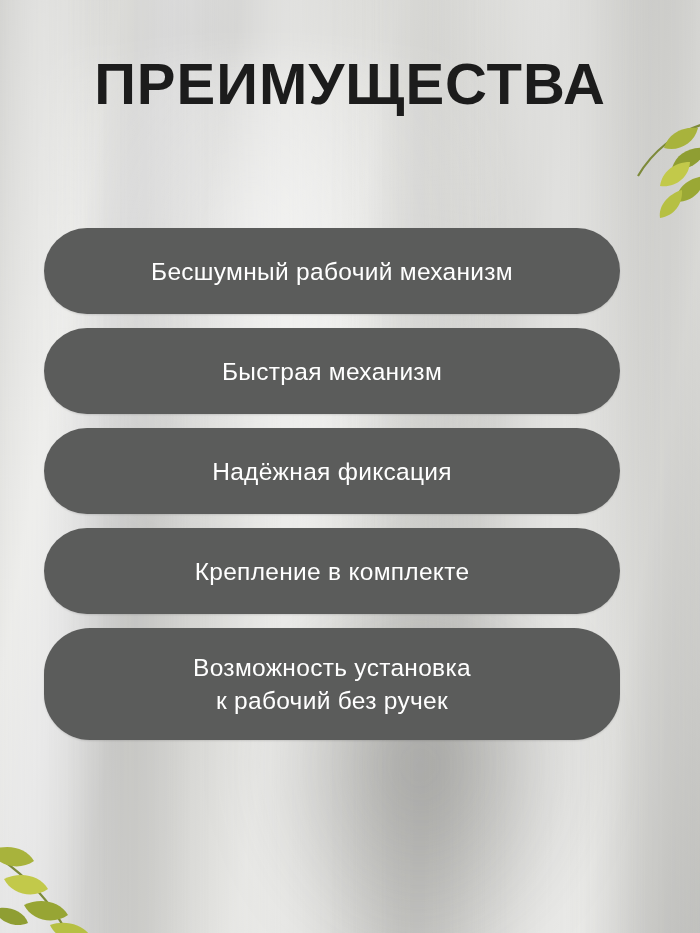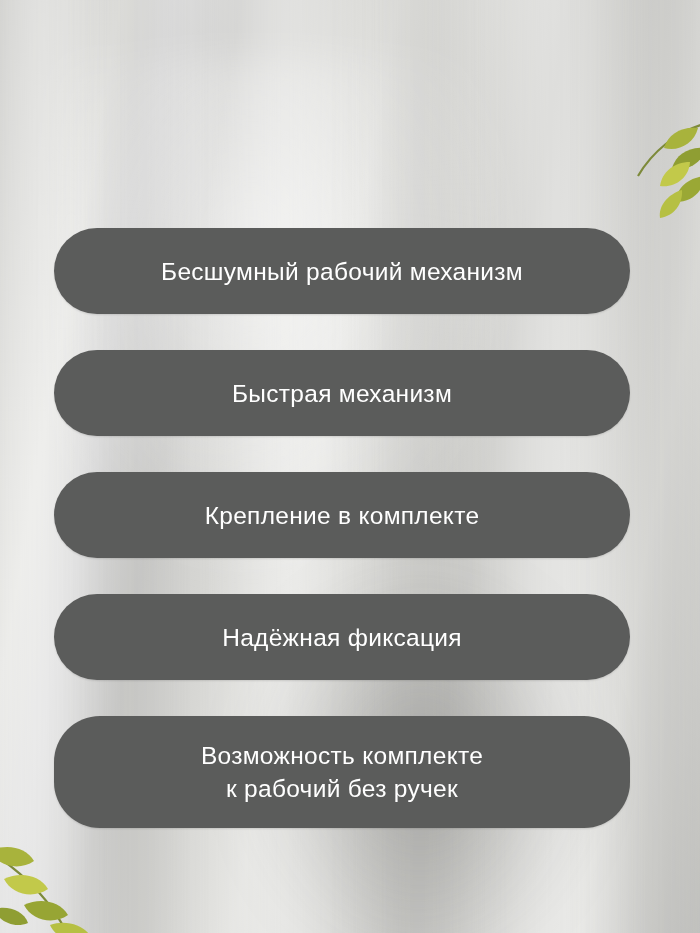--- a/index.html
+++ b/index.html
@@ -83,26 +83,26 @@
     line-height: 64px;
     font-weight: 700;
     letter-spacing: 1px;
     color: #1c1c1c;
     font-family: "Liberation Sans", sans-serif;
   }
 
   
   .pill-list {
     position: absolute;
-    left: 54px;
+    left: 44px;
     top: 228px;
     width: 576px;
     display: flex;
     flex-direction: column;
-    gap: 36px;
+    gap: 14px;
   }
   .pill {
     background: #5b5c5b;
     border-radius: 46px;
     min-height: 86px;
     display: flex;
     align-items: center;
     justify-content: center;
     text-align: center;
     color: #ffffff;
@@ -155,40 +155,41 @@
     <g>
       <path d="M2 40 C30 58, 58 84, 76 118" stroke="#7d8a3a" stroke-width="2.2" fill="none"></path>
       <path d="M0 38 C16 30, 36 34, 44 48 C30 58, 8 54, 0 38 Z" fill="#a8b33c"></path>
       <path d="M14 66 C30 58, 50 62, 58 76 C44 86, 22 82, 14 66 Z" fill="#c2c94a"></path>
       <path d="M34 92 C50 84, 70 88, 78 102 C64 112, 42 108, 34 92 Z" fill="#97a534"></path>
       <path d="M60 112 C76 106, 96 112, 102 126 C86 132, 66 126, 60 112 Z" fill="#b6c043"></path>
       <path d="M4 96 C18 92, 34 98, 38 110 C24 116, 8 108, 4 96 Z" fill="#8f9e33"></path>
     </g>
   </svg>
 
+  <div class="title">ПРЕИМУЩЕСТВА</div>
 
   <div class="pill-list">
 
     <div class="pill">
       <span>Бесшумный рабочий механизм</span>
     </div>
 
     <div class="pill">
       <span>Быстрая механизм</span>
     </div>
 
     <div class="pill">
-      <span>Крепление в комплекте</span>
+      <span>Надёжная фиксация</span>
     </div>
 
     <div class="pill">
-      <span>Надёжная фиксация</span>
+      <span>Крепление в комплекте</span>
     </div>
 
     <div class="pill two-line">
       <div>
-        <span>Возможность комплекте</span>
+        <span>Возможность установка</span>
         <span>к рабочий без ручек</span>
       </div>
     </div>
 
   </div>
 </div>
 
 </body></html>

